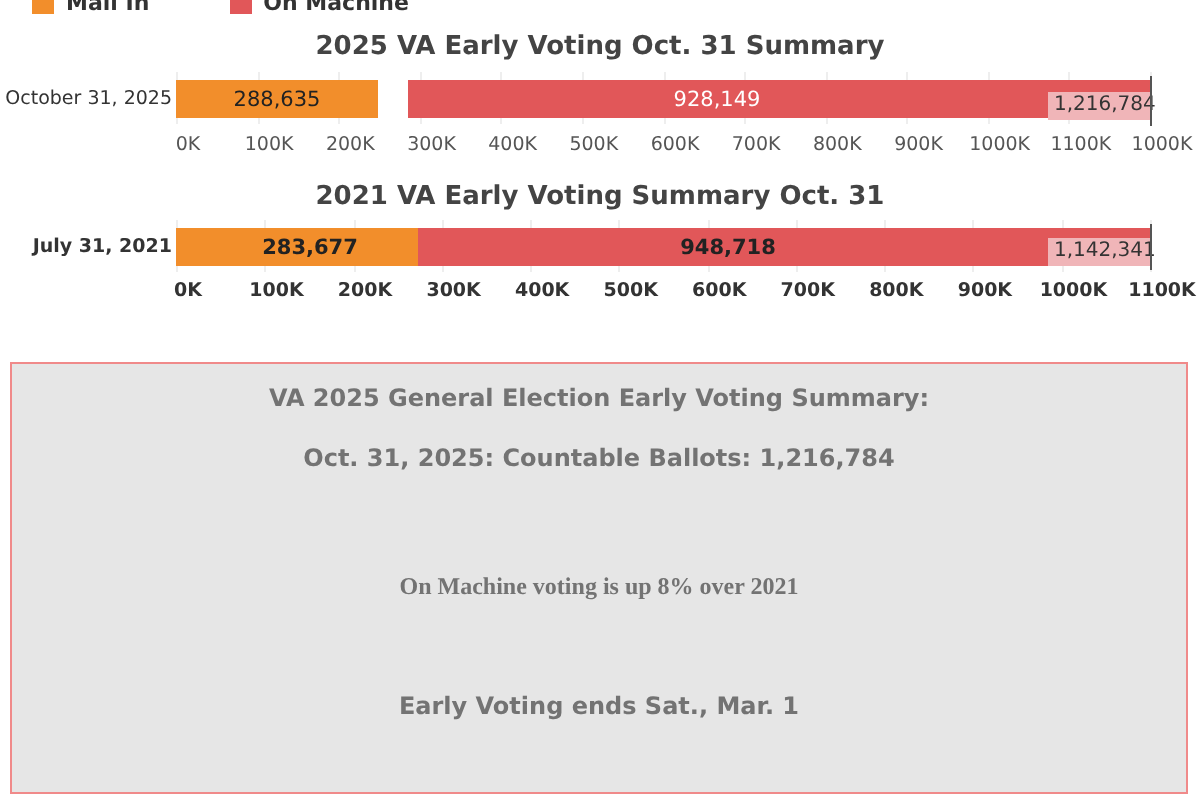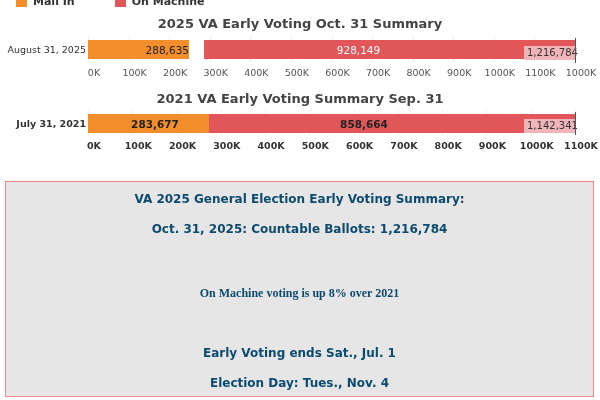--- a/index.html
+++ b/index.html
@@ -8,21 +8,21 @@
   .legend-item { display:flex; align-items:center; gap:6px; }
   .swatch { width:11px; height:11px; display:inline-block; }
   .chart-title { position:absolute; left:0; width:600px; text-align:center; font-size:13px; font-weight:bold; color:#444; }
   .row-label { position:absolute; left:0; width:86px; text-align:right; font-size:9.5px; color:#333; }
   .bar { position:absolute; height:19px; display:flex; align-items:center; justify-content:center; font-size:10.5px; }
   .total-box { position:absolute; height:14px; background:#f0b5b8; font-size:10px; color:#333; padding:0 3px; line-height:14px; text-align:right; }
   .end-tick { position:absolute; width:1px; background:#555; }
   .tick { position:absolute; font-size:9.5px; color:#555; transform:translateX(-50%); }
   .grid { position:absolute; width:1px; background:#eeeeee; }
   .summary { position:absolute; left:5px; top:181px; width:589px; height:216px; background:#e6e6e6; border:1.5px solid #f08a8a; }
-  .summary-line { position:absolute; left:0; width:100%; text-align:center; font-size:12px; font-weight:bold; color:#0c4a6e; }
+  .summary-line { position:absolute; left:0; width:100%; text-align:center; font-size:12px; font-weight:bold; color:#737373; }
 </style>
 </head>
 <body>
 
 <div class="legend">
   <div class="legend-item">
     <span class="swatch" style="background:#f28e2b"></span>
     <span>Mail In</span>
   </div>
   <div class="legend-item">
@@ -40,22 +40,22 @@
     <div class="grid" style="left: 250.333px; top: 36px; height: 26px;"></div>
     <div class="grid" style="left: 290.917px; top: 36px; height: 26px;"></div>
     <div class="grid" style="left: 331.5px; top: 36px; height: 26px;"></div>
     <div class="grid" style="left: 372.083px; top: 36px; height: 26px;"></div>
     <div class="grid" style="left: 412.667px; top: 36px; height: 26px;"></div>
     <div class="grid" style="left: 453.25px; top: 36px; height: 26px;"></div>
     <div class="grid" style="left: 493.833px; top: 36px; height: 26px;"></div>
     <div class="grid" style="left: 534.417px; top: 36px; height: 26px;"></div>
     <div class="grid" style="left: 575px; top: 36px; height: 26px;"></div>
   </div>
-<div class="row-label" style="top:44px;">August 31, 2025</div>
-<div class="bar" style="left:88px; width:101px; top:40px; background:#f28e2b; color:#222;justify-content:flex-end;">
+<div class="row-label" style="top:44px;">October 31, 2025</div>
+<div class="bar" style="left:88px; width:101px; top:40px; background:#f28e2b; color:#222;">
   <span>288,635</span>
 </div>
 <div class="bar" style="left:204px; width:371px; top:40px; background:#e15759; color:#fff;">
   <span style="margin-right:62px;">928,149</span>
 </div>
 <div class="total-box" style="left:524px; width:51px; top:46px;">1,216,784</div>
 <div class="end-tick" style="left:575px; top:38px; height:25px;"></div>
 <div id="c1-ticks">
     <div class="tick" style="left: 94px; top: 67px;">0K</div>
     <div class="tick" style="left: 134.583px; top: 67px;">100K</div>
@@ -65,41 +65,41 @@
     <div class="tick" style="left: 296.917px; top: 67px;">500K</div>
     <div class="tick" style="left: 337.5px; top: 67px;">600K</div>
     <div class="tick" style="left: 378.083px; top: 67px;">700K</div>
     <div class="tick" style="left: 418.667px; top: 67px;">800K</div>
     <div class="tick" style="left: 459.25px; top: 67px;">900K</div>
     <div class="tick" style="left: 499.833px; top: 67px;">1000K</div>
     <div class="tick" style="left: 540.417px; top: 67px;">1100K</div>
     <div class="tick" style="left: 581px; top: 67px;">1000K</div>
   </div>
 
-<div class="chart-title" style="top:91px;">2021 VA Early Voting Summary Sep. 31</div>
+<div class="chart-title" style="top:91px;">2021 VA Early Voting Summary Oct. 31</div>
 <div id="c2-grid">
     <div class="grid" style="left: 88px; top: 110px; height: 26px;"></div>
     <div class="grid" style="left: 132.273px; top: 110px; height: 26px;"></div>
     <div class="grid" style="left: 176.545px; top: 110px; height: 26px;"></div>
     <div class="grid" style="left: 220.818px; top: 110px; height: 26px;"></div>
     <div class="grid" style="left: 265.091px; top: 110px; height: 26px;"></div>
     <div class="grid" style="left: 309.364px; top: 110px; height: 26px;"></div>
     <div class="grid" style="left: 353.636px; top: 110px; height: 26px;"></div>
     <div class="grid" style="left: 397.909px; top: 110px; height: 26px;"></div>
     <div class="grid" style="left: 442.182px; top: 110px; height: 26px;"></div>
     <div class="grid" style="left: 486.455px; top: 110px; height: 26px;"></div>
     <div class="grid" style="left: 530.727px; top: 110px; height: 26px;"></div>
     <div class="grid" style="left: 575px; top: 110px; height: 26px;"></div>
   </div>
 <div class="row-label" style="top:118px; font-weight:bold;">July 31, 2021</div>
 <div class="bar" style="left:88px; width:134px; top:114px; background:#f28e2b; color:#222; font-weight:bold;">
   <span>283,677</span>
 </div>
 <div class="bar" style="left:209px; width:366px; top:114px; background:#e15759; color:#222; font-weight:bold;">
-  <span style="margin-right:56px;">858,664</span>
+  <span style="margin-right:56px;">948,718</span>
 </div>
 <div class="total-box" style="left:524px; width:51px; top:119px;">1,142,341</div>
 <div class="end-tick" style="left:575px; top:112px; height:23px;"></div>
 <div id="c2-ticks">
     <div class="tick" style="left: 94px; top: 140px; font-weight: bold; color: rgb(51, 51, 51);">0K</div>
     <div class="tick" style="left: 138.273px; top: 140px; font-weight: bold; color: rgb(51, 51, 51);">100K</div>
     <div class="tick" style="left: 182.545px; top: 140px; font-weight: bold; color: rgb(51, 51, 51);">200K</div>
     <div class="tick" style="left: 226.818px; top: 140px; font-weight: bold; color: rgb(51, 51, 51);">300K</div>
     <div class="tick" style="left: 271.091px; top: 140px; font-weight: bold; color: rgb(51, 51, 51);">400K</div>
     <div class="tick" style="left: 315.364px; top: 140px; font-weight: bold; color: rgb(51, 51, 51);">500K</div>
@@ -108,15 +108,14 @@
     <div class="tick" style="left: 448.182px; top: 140px; font-weight: bold; color: rgb(51, 51, 51);">800K</div>
     <div class="tick" style="left: 492.455px; top: 140px; font-weight: bold; color: rgb(51, 51, 51);">900K</div>
     <div class="tick" style="left: 536.727px; top: 140px; font-weight: bold; color: rgb(51, 51, 51);">1000K</div>
     <div class="tick" style="left: 581px; top: 140px; font-weight: bold; color: rgb(51, 51, 51);">1100K</div>
   </div>
 
 <div class="summary">
   <div class="summary-line" style="top:10px;">VA 2025 General Election Early Voting Summary:</div>
   <div class="summary-line" style="top:40px;">Oct. 31, 2025: Countable Ballots: 1,216,784</div>
   <div class="summary-line" style="top:104px;font-family:Liberation Serif, serif;">On Machine voting is up 8% over 2021</div>
-  <div class="summary-line" style="top:164px;">Early Voting ends Sat., Jul. 1</div>
-  <div class="summary-line" style="top:194px;">Election Day: Tues., Nov. 4</div>
+  <div class="summary-line" style="top:164px;">Early Voting ends Sat., Mar. 1</div>
 </div>
 
 </body></html>

